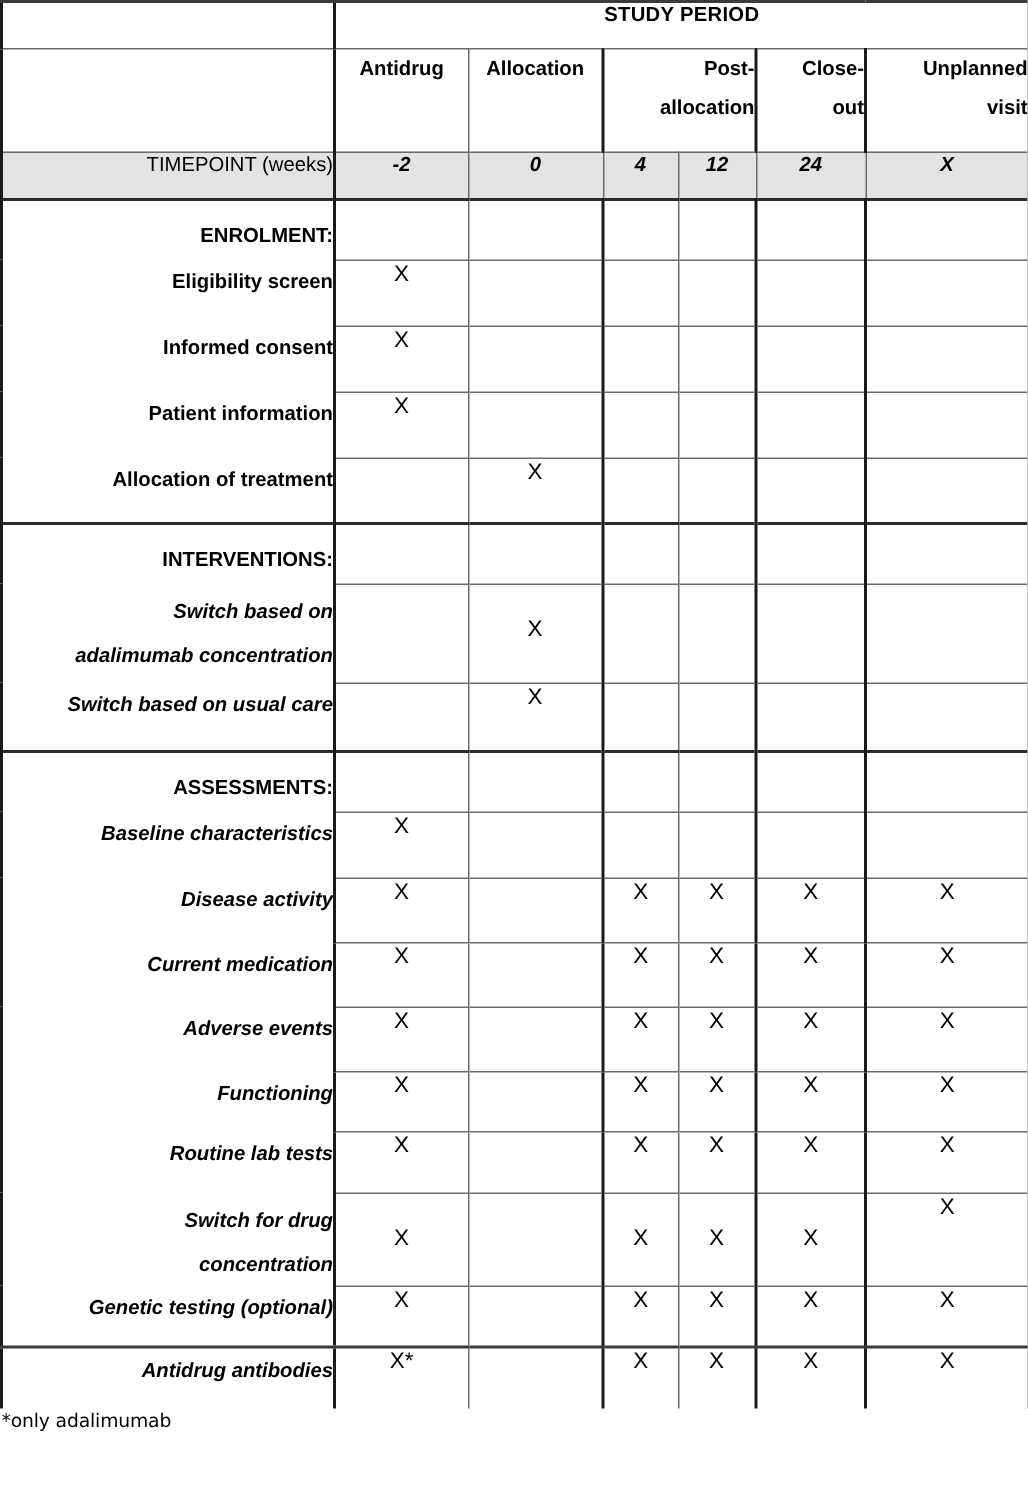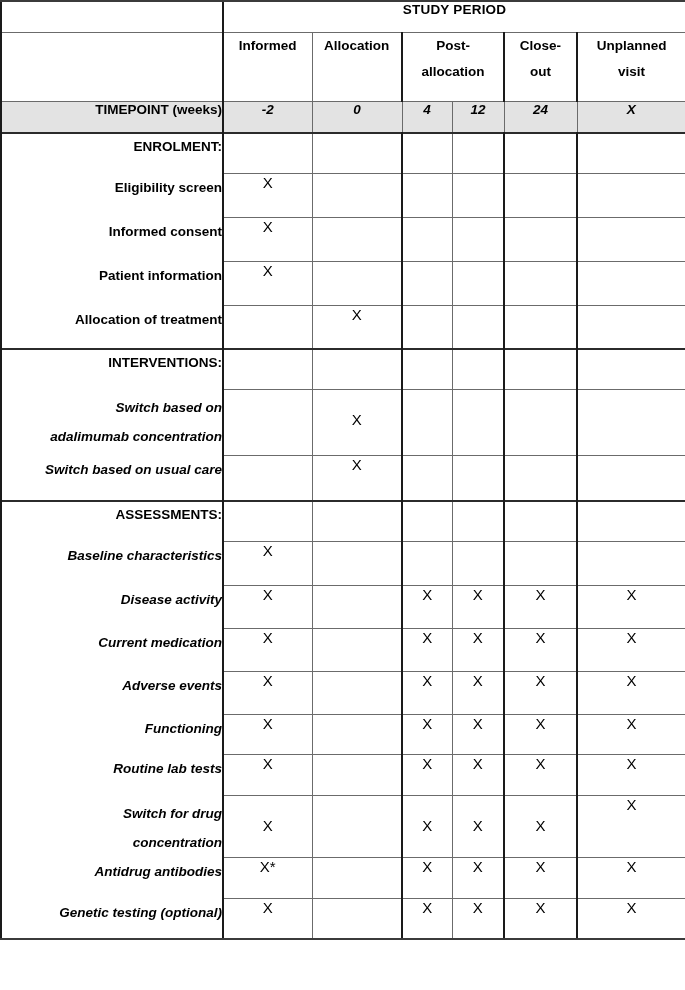--- a/index.html
+++ b/index.html
@@ -55,25 +55,25 @@
   .periodhead {
     text-align: center;
     font-weight: bold;
     font-size: 13.5px;
     height: 69px;
     box-sizing: border-box;
     vertical-align: middle;
     line-height: 26px;
     padding: 0 2px;
   }
-  .periodhead.twoline { padding-top: 0; }
+  .periodhead.twoline { padding-top: 0; text-align: right; }
 
   .tp-label {
     text-align: right;
-    font-weight: bold;
+    font-weight: normal;
     font-size: 13.5px;
     background: #e3e3e3 !important;
     padding-right: 6px;
     height: 32px;
     box-sizing: border-box;
     vertical-align: middle;
   }
   .tp-val {
     text-align: center;
     font-weight: bold;
@@ -86,21 +86,21 @@
   
   .rowlabel {
     text-align: right;
     padding-right: 6px;
     font-size: 13.5px;
     font-weight: bold;
     box-sizing: border-box;
   }
   .rowlabel.sect {
     font-style: normal;
-    padding-top: 5px;
+    padding-top: 15px;
     text-align: right;
   }
   .rowlabel.item {
     font-style: italic;
     padding-top: 7px;
   }
   .rowlabel.upright {
     font-style: normal;
   }
   .rowlabel.two {
@@ -152,21 +152,21 @@
     </colgroup>
     <tbody>
 
       <tr>
         <td class="bt-thick bl-thick"></td>
         <td class="studyperiod bt-thick bl-thick br-thick" colspan="6">STUDY PERIOD</td>
       </tr>
 
       <tr>
         <td class="bt-thin bl-thick"></td>
-        <td class="periodhead bt-thin bl-thick br-thin">Informed</td>
+        <td class="periodhead bt-thin bl-thick br-thin">Antidrug</td>
         <td class="periodhead bt-thin br-thick">Allocation</td>
         <td class="periodhead twoline bt-thin br-thick" colspan="2">
           <div>Post-</div>
           <div>allocation</div>
         </td>
         <td class="periodhead twoline bt-thin br-thick">
           <div>Close-</div>
           <div>out</div>
         </td>
         <td class="periodhead twoline bt-thin br-thick">
@@ -345,36 +345,39 @@
         </td>
         <td class="mark mid bt-thin bl-thick br-thin">X</td>
         <td class="mark mid bt-thin br-thick"></td>
         <td class="mark mid bt-thin br-thin">X</td>
         <td class="mark mid bt-thin br-thick">X</td>
         <td class="mark mid bt-thin br-thick">X</td>
         <td class="mark bt-thin br-thick">X</td>
       </tr>
 
       <tr>
-        <td class="rowlabel item bl-thick" style="height:41px">Antidrug antibodies</td>
-        <td class="mark bt-thin bl-thick br-thin">X*</td>
-        <td class="mark bt-thin br-thick"></td>
-        <td class="mark bt-thin br-thin">X</td>
-        <td class="mark bt-thin br-thick">X</td>
-        <td class="mark bt-thin br-thick">X</td>
-        <td class="mark bt-thin br-thick">X</td>
-      </tr>
-
-      <tr>
         <td class="rowlabel item bl-thick bb-thick" style="height:41px">Genetic testing (optional)</td>
         <td class="mark bt-thin bl-thick br-thin bb-thick">X</td>
         <td class="mark bt-thin br-thick bb-thick"></td>
         <td class="mark bt-thin br-thin bb-thick">X</td>
         <td class="mark bt-thin br-thick bb-thick">X</td>
         <td class="mark bt-thin br-thick bb-thick">X</td>
         <td class="mark bt-thin br-thick bb-thick">X</td>
       </tr>
 
+      <tr>
+        <td class="rowlabel item bl-thick" style="height:41px">Antidrug antibodies</td>
+        <td class="mark bt-thin bl-thick br-thin">X*</td>
+        <td class="mark bt-thin br-thick"></td>
+        <td class="mark bt-thin br-thin">X</td>
+        <td class="mark bt-thin br-thick">X</td>
+        <td class="mark bt-thin br-thick">X</td>
+        <td class="mark bt-thin br-thick">X</td>
+      </tr>
+
+      <tr>
+        <td class="footnote" colspan="7">*only adalimumab</td>
+      </tr>
 
     </tbody>
   </table>
 
 </div>
 
 </body></html>

